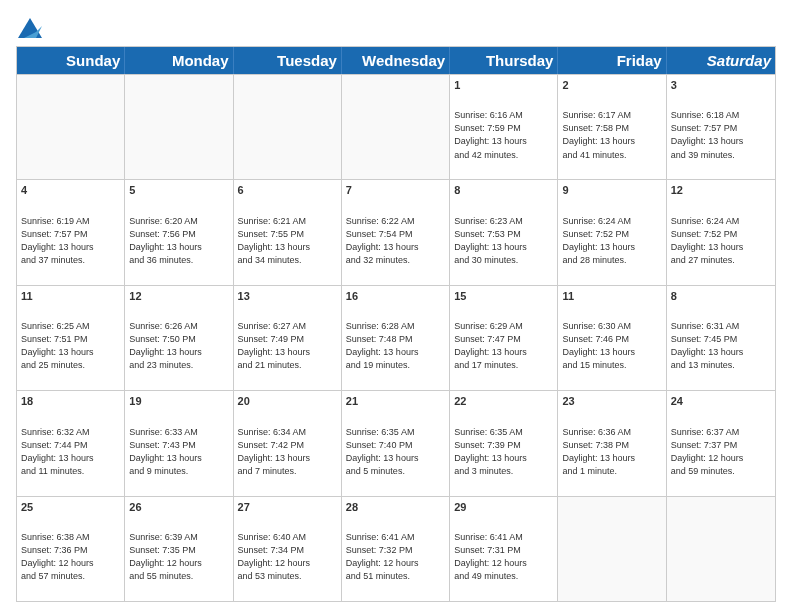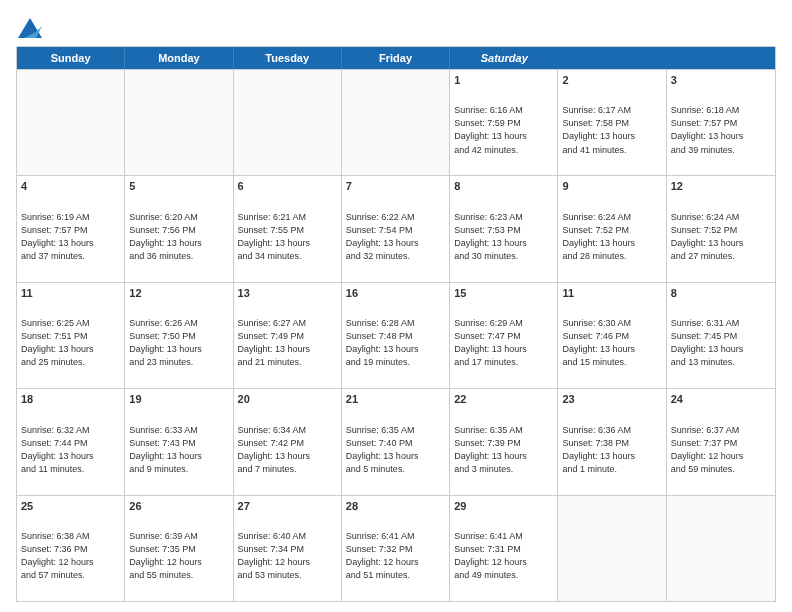--- a/index.html
+++ b/index.html
@@ -61,24 +61,24 @@
       flex-direction: column;
       border: 1px solid #ccc;
     }
     .cal-header {
       display: grid;
       grid-template-columns: repeat(7, 1fr);
       background: #1a6ab1;
     }
     .cal-header-cell {
       color: #fff;
-      font-size: 11px;
-      font-weight: bold;
-      padding: 5px 13px;
-      text-align: center;
+      font-size: 15px;
+      font-weight: bold;
+      padding: 5px 4px;
+      text-align: right;
       border-right: 1px solid #3a7fc1;
     }
     .cal-header-cell:last-child { border-right: none; font-style: italic; }
     .cal-body {
       flex: 1;
       display: flex;
       flex-direction: column;
     }
     .cal-row {
       flex: 1;
@@ -130,20 +130,22 @@
       <div class="month-year"></div>
       <div class="location"></div>
     </div>
   </div>
 
   <div class="calendar">
     <div class="cal-header">
     <div class="cal-header-cell">Sunday</div>
         <div class="cal-header-cell">Monday</div>
         <div class="cal-header-cell">Tuesday</div>
+        <div class="cal-header-cell">Wednesday</div>
+        <div class="cal-header-cell">Thursday</div>
         <div class="cal-header-cell">Friday</div>
         <div class="cal-header-cell">Saturday</div>
       </div>
     <div class="cal-body">
     <div class="cal-row">
           <div class="cal-cell empty"></div>
           <div class="cal-cell empty"></div>
           <div class="cal-cell empty"></div>
           <div class="cal-cell empty"></div>
           <div class="cal-cell">

